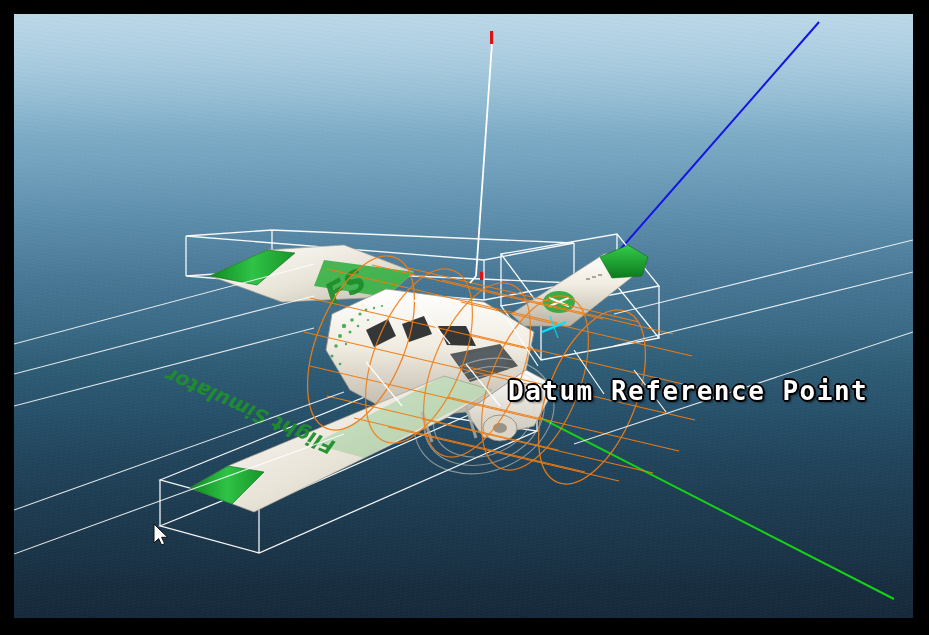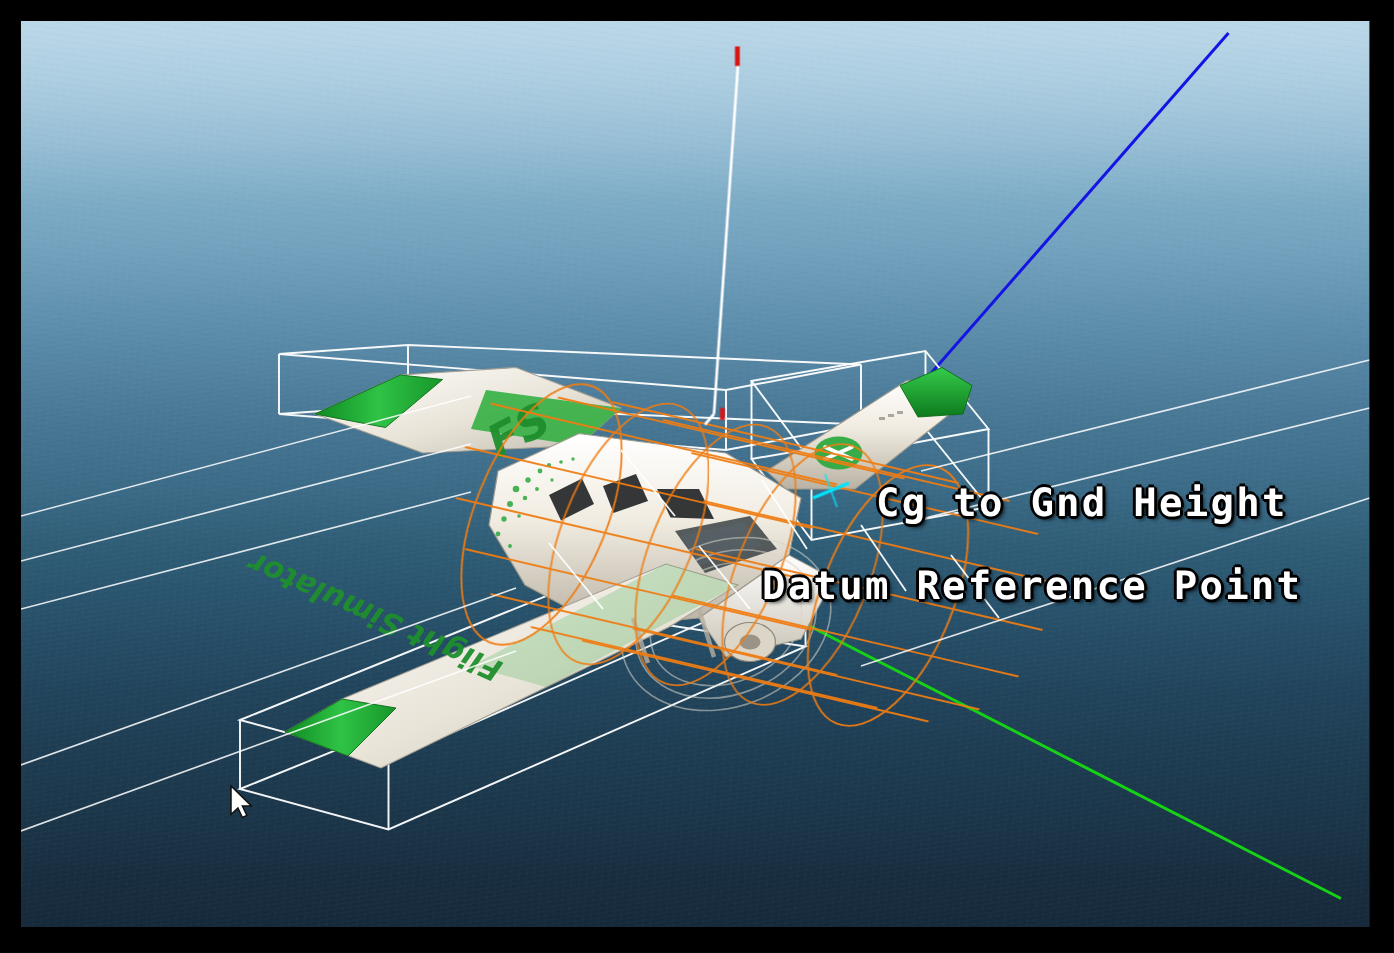--- a/index.html
+++ b/index.html
@@ -364,18 +364,17 @@
         <line x1="528" y1="318" x2="552" y2="308" stroke="#00e5ff" stroke-width="2.2"></line>
         <line x1="536" y1="302" x2="544" y2="324" stroke="#00e5ff" stroke-width="1.4" opacity=".7"></line>
       </g>
 
       <g transform="translate(140,510)">
         <path d="M0,0 L0,19 L4.6,14.6 L7.6,21 L10.6,19.6 L7.6,13.3 L13.6,13.3 Z" fill="#ffffff" stroke="#111111" stroke-width="1"></path>
       </g>
     </svg>
 
 
-    <div class="debug-label" id="label-cg-gnd">Cg to Gnd Height</div>
 
     <div class="debug-label" id="label-datum">Datum Reference Point</div>
 
   </div>
 </div>
 
 </body></html>

